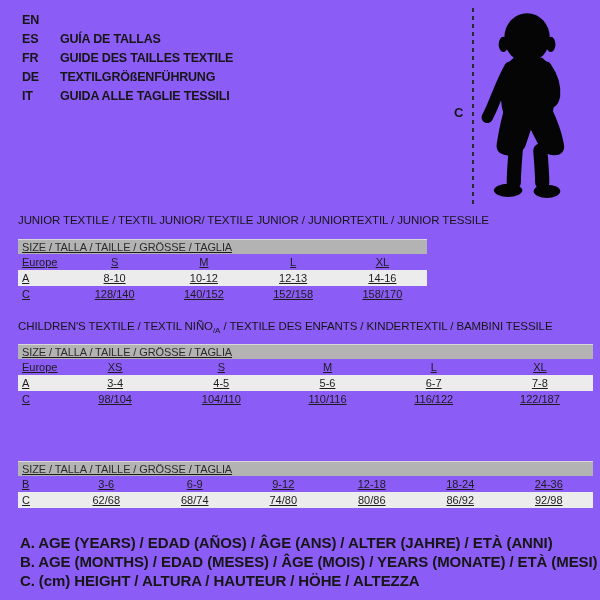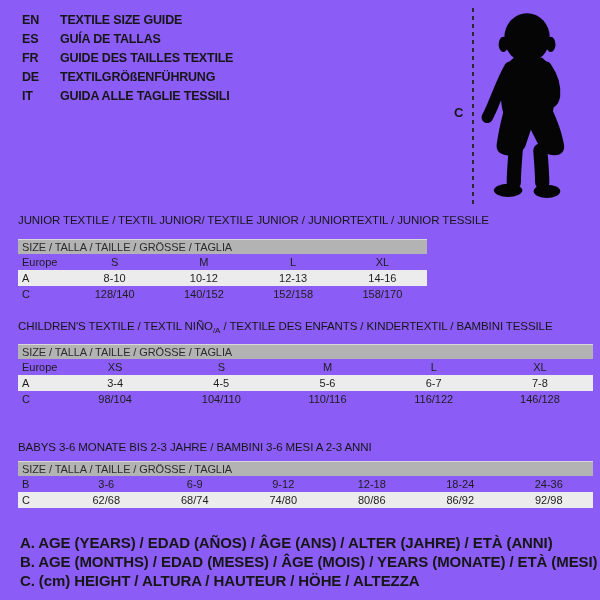--- a/index.html
+++ b/index.html
@@ -78,20 +78,21 @@
   #children-title { top: 320px; }
   #babies-title-1 { top: 424px; }
   #babies-title-2 { top: 441px; }
 
   
   .size-table {
     position: absolute;
     left: 18px;
     font-size: 11px;
     color: #1d1d1d;
+    text-decoration: underline;
   }
   #junior-table   { top: 239px; width: 409px; }
   #children-table { top: 344px; width: 575px; }
   #babies-table   { top: 461px; width: 575px; }
 
   .size-table .bar {
     height: 15px;
     background: #b3b3b3;
     color: #2b2b2b;
     display: flex;
@@ -131,21 +132,20 @@
   }
 </style>
 </head>
 <body>
 
 <div class="page">
 
   <div class="lang-header">
     <div class="lang-row">
       <span class="lang-code">EN</span>
-      <span class="lang-title">TEXTILE SIZE GUIDE</span>
     </div>
     <div class="lang-row">
       <span class="lang-code">ES</span>
       <span class="lang-title">GUÍA DE TALLAS</span>
     </div>
     <div class="lang-row">
       <span class="lang-code">FR</span>
       <span class="lang-title">GUIDE DES TAILLES TEXTILE</span>
     </div>
     <div class="lang-row">
@@ -231,25 +231,24 @@
         <div class="cell">5-6</div>
         <div class="cell">6-7</div>
         <div class="cell">7-8</div>
       </div>
       <div class="trow">
         <div class="lbl">C</div>
         <div class="cell">98/104</div>
         <div class="cell">104/110</div>
         <div class="cell">110/116</div>
         <div class="cell">116/122</div>
-        <div class="cell">146/128</div>
-      </div>
-    </div>
-
-  <div class="section-title" id="babies-title-2">BABYS 3-6 MONATE BIS 2-3 JAHRE / BAMBINI 3-6 MESI A 2-3 ANNI</div>
+        <div class="cell">122/187</div>
+      </div>
+    </div>
+
   <div class="size-table" id="babies-table">
       <div class="bar">SIZE / TALLA / TAILLE / GRÖSSE / TAGLIA</div>
       <div class="trow">
         <div class="lbl">B</div>
         <div class="cell">3-6</div>
         <div class="cell">6-9</div>
         <div class="cell">9-12</div>
         <div class="cell">12-18</div>
         <div class="cell">18-24</div>
         <div class="cell">24-36</div>

